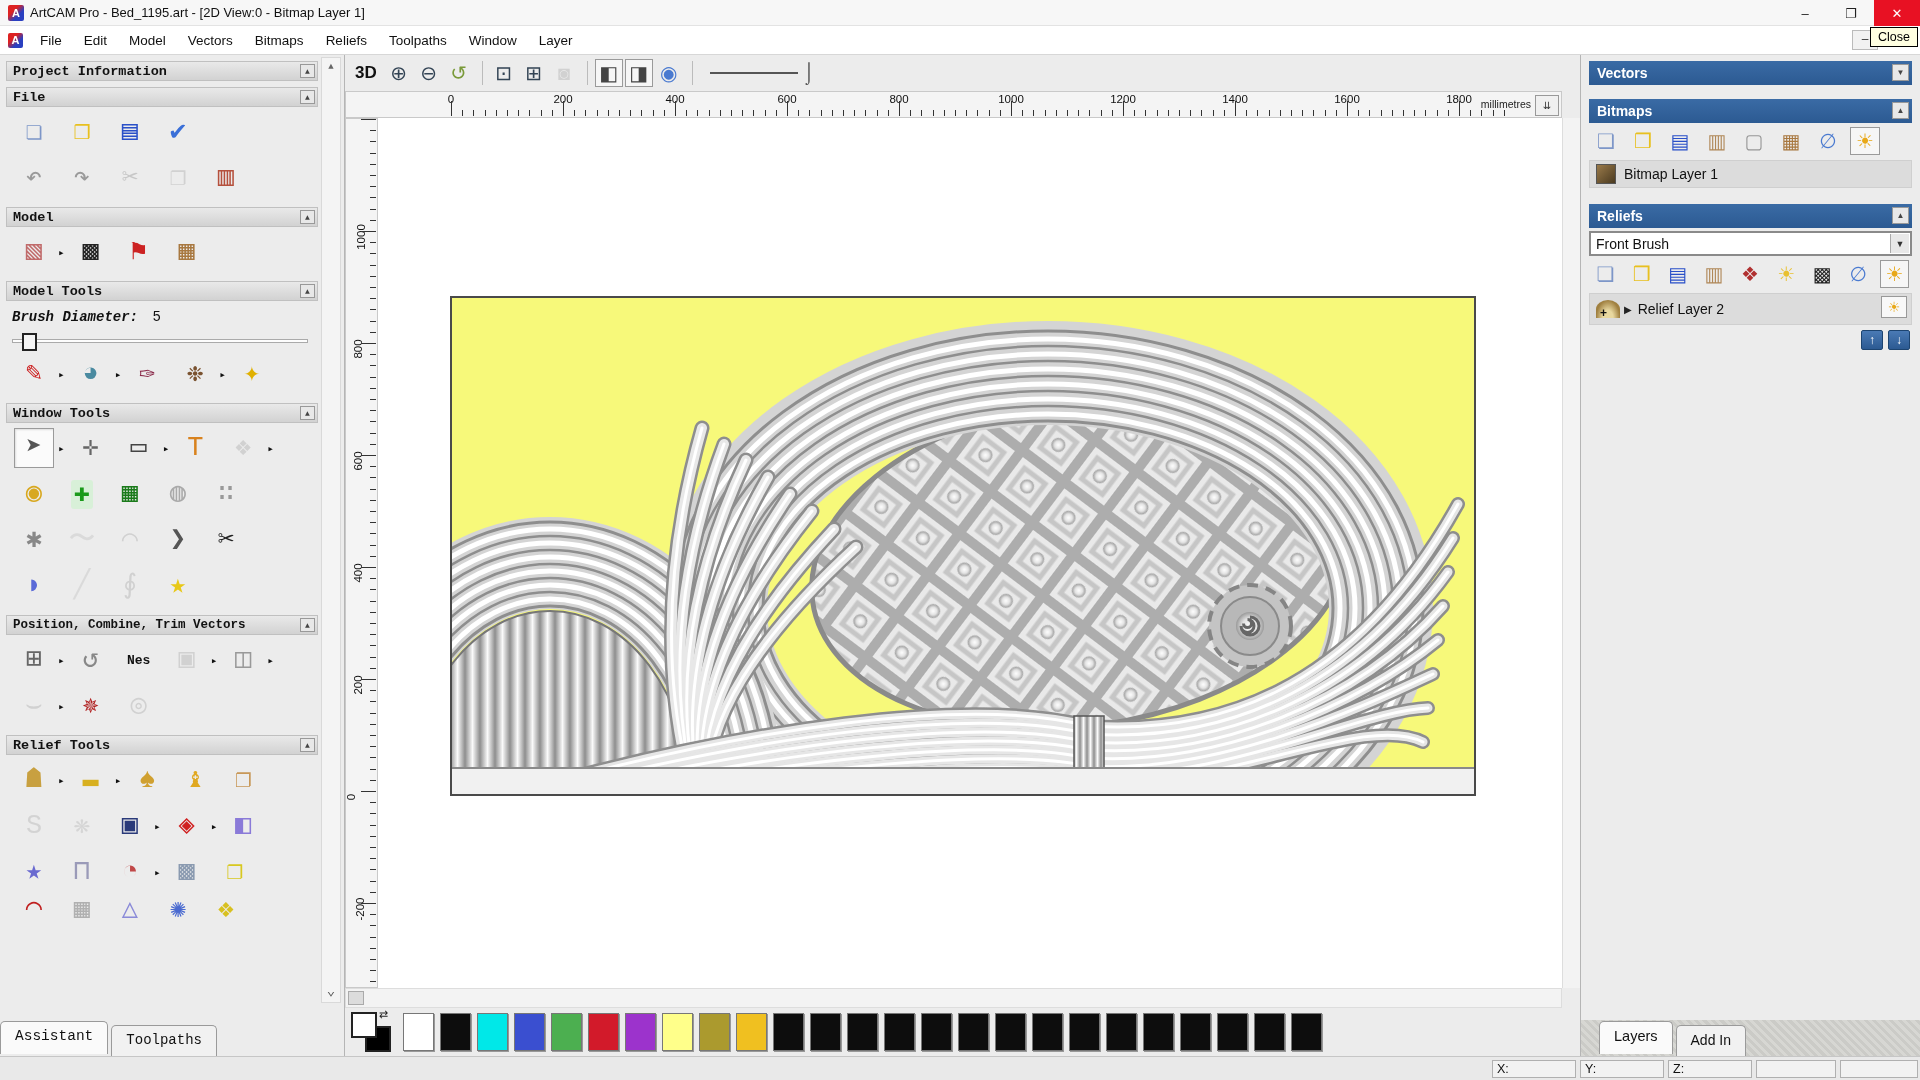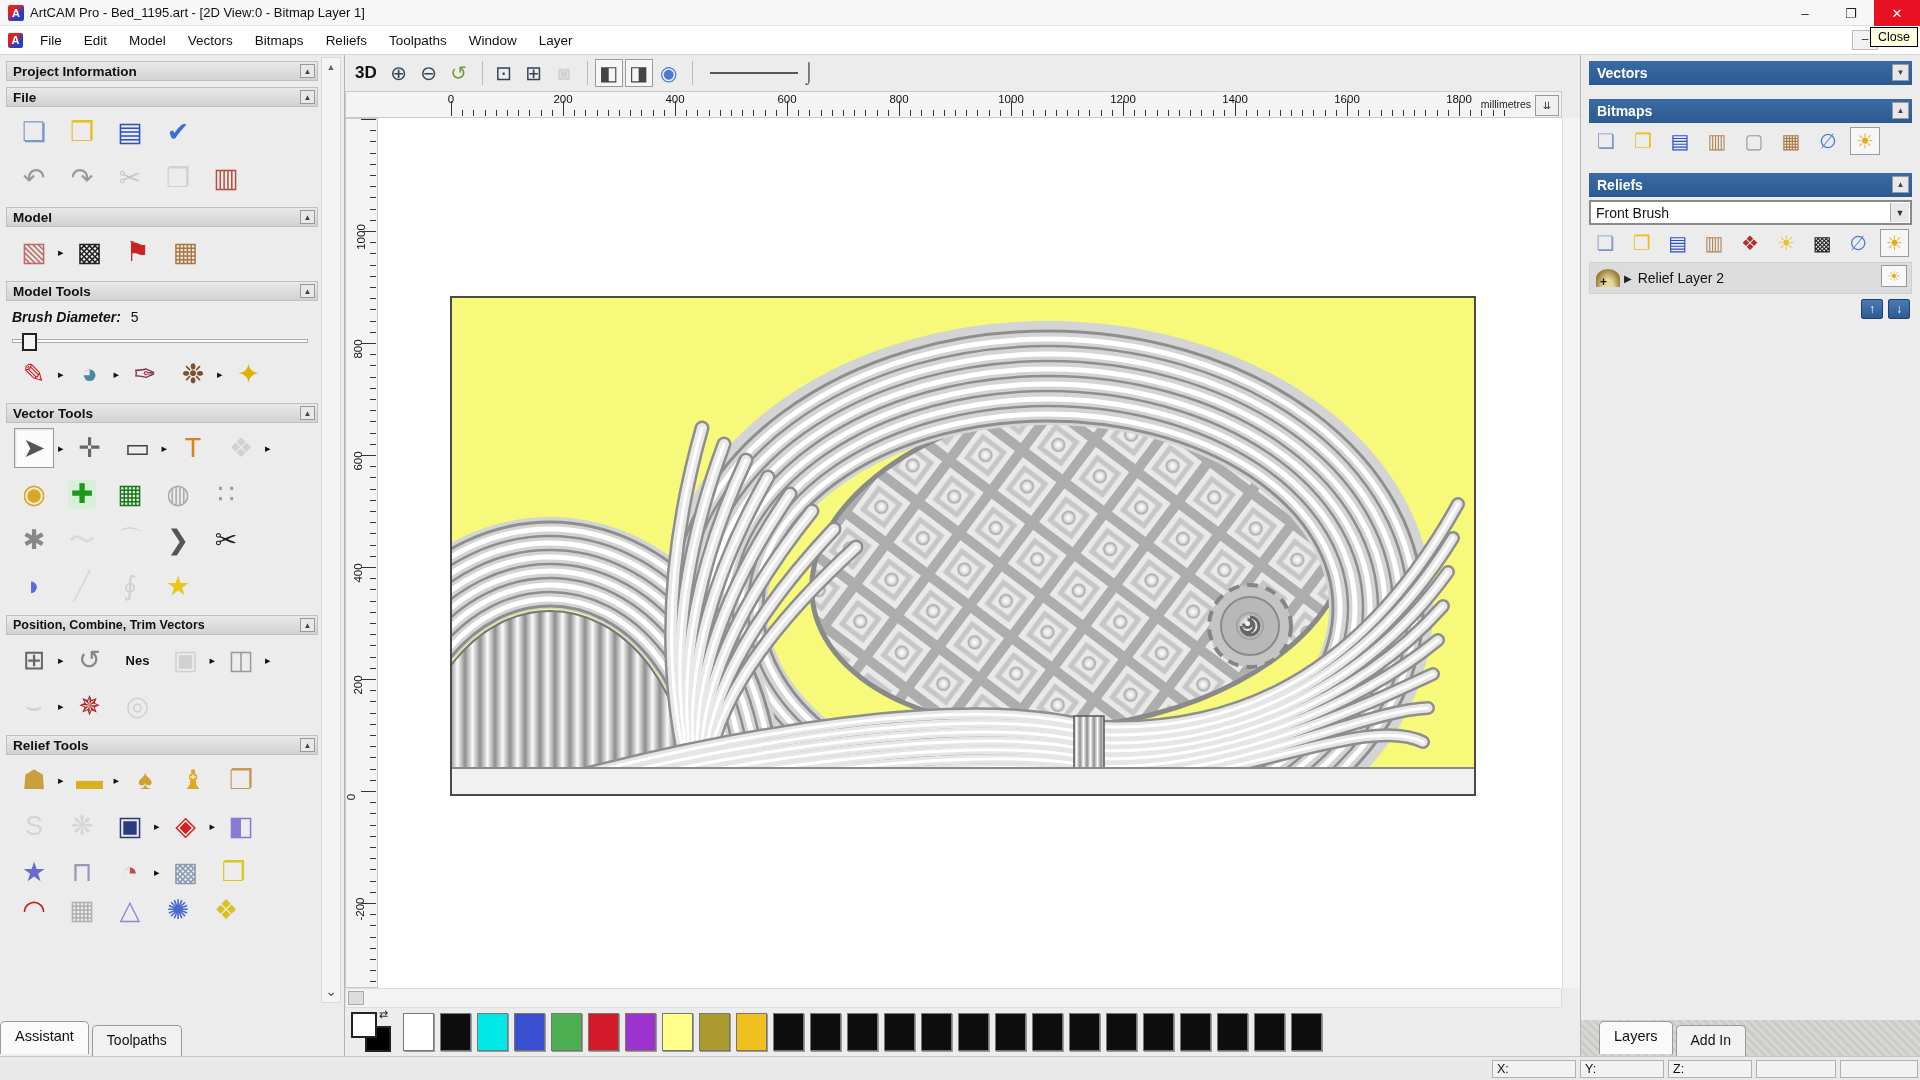--- a/index.html
+++ b/index.html
@@ -18,21 +18,21 @@
 
   
   .menubar{position:absolute;left:0;top:26px;width:1920px;height:29px;background:#ffffff;border-bottom:1px solid #d7d7d7;display:flex;align-items:center;}
   .menubar .appicon{width:15px;height:15px;}
   .menu-item{font-size:13.5px;color:#111;padding:4px 11px;}
   .mdi-min{position:absolute;right:42px;top:4px;width:26px;height:20px;border:1px solid #bbb;background:#f2f2f2;
     font-size:12px;text-align:center;line-height:16px;color:#333;}
   .tooltip{position:absolute;right:2px;top:1px;background:#ffffe1;border:1px solid #000;font-size:12.5px;padding:2px 7px;color:#000;z-index:60;}
 
   
-  .leftpanel{position:absolute;left:0;top:55px;width:345px;height:1025px;background:#ececec;border-right:1px solid #b5b5b5;}
+  .leftpanel{position:absolute;left:0;top:55px;width:345px;height:1025px;background:#ececec;border-right:1px solid #b5b5b5;font-family:Liberation Mono, monospace;}
   .lp-scroll{position:absolute;right:3px;top:2px;width:20px;height:946px;background:#f4f4f4;border:1px solid #d9d9d9;}
   .lp-scroll .sb-up{position:absolute;top:0;left:0;right:0;height:18px;text-align:center;font-size:9px;color:#666;line-height:18px;}
   .lp-scroll .sb-dn{position:absolute;bottom:0;left:0;right:0;height:20px;text-align:center;font-size:14px;color:#555;line-height:18px;}
   .sechdr{height:20px;margin:6px 26px 2px 6px;background:linear-gradient(#e9e9e9,#d2d2d2);border:1px solid #c0c0c0;
     display:flex;align-items:center;position:relative;}
   .sechdr span.t{font-weight:bold;font-size:13.5px;color:#111;padding-left:6px;}
   .collapse{position:absolute;right:2px;top:2px;width:15px;height:14px;background:#e8e8e8;border:1px solid #999;
     font-size:8px;color:#444;text-align:center;line-height:13px;}
   .pi-body{position:relative;padding:4px 10px 8px 12px;font-size:13.5px;color:#222;line-height:18px;}
   .pi-col2{position:absolute;left:148px;top:4px;line-height:18px;}
@@ -251,21 +251,21 @@
       <span class="icell">
         <span class="ig" style="color: rgb(122, 82, 48);">❉</span>
       </span>
       <span class="fly">▸</span>
       <span class="icell">
         <span class="ig" style="color: rgb(224, 176, 0);">✦</span>
       </span>
     </div>
 
   <div class="sechdr">
-    <span class="t">Vector Tools</span>
+    <span class="t">Window Tools</span>
     <span class="collapse">▲</span>
   </div>
   <div class="iconrow">
       <span class="icell sel">
         <span class="ig" style="color: rgb(85, 85, 85);">➤</span>
       </span>
       <span class="fly">▸</span>
       <span class="icell">
         <span class="ig" style="color: rgb(102, 102, 102);">✛</span>
       </span>
@@ -731,20 +731,24 @@
       <span class="icell">
         <span class="ig" style="color: rgb(168, 120, 64);">▦</span>
       </span>
       <span class="icell">
         <span class="ig" style="color: rgb(74, 122, 208);">∅</span>
       </span>
       <span class="icell box">
         <span class="ig" style="color: rgb(232, 168, 24);">☀</span>
       </span>
     </div>
+  <div class="layerrow">
+    <span class="thumb"></span>
+    <span>Bitmap Layer 1</span>
+  </div>
 
   <div class="bluehdr" style="margin-top:16px;">
     <span>Reliefs</span>
     <span class="collapse">▲</span>
   </div>
   <div class="combo">
     <span class="val">Front Brush</span>
     <span class="dd">▼</span>
   </div>
   <div class="rp-toolbar">

